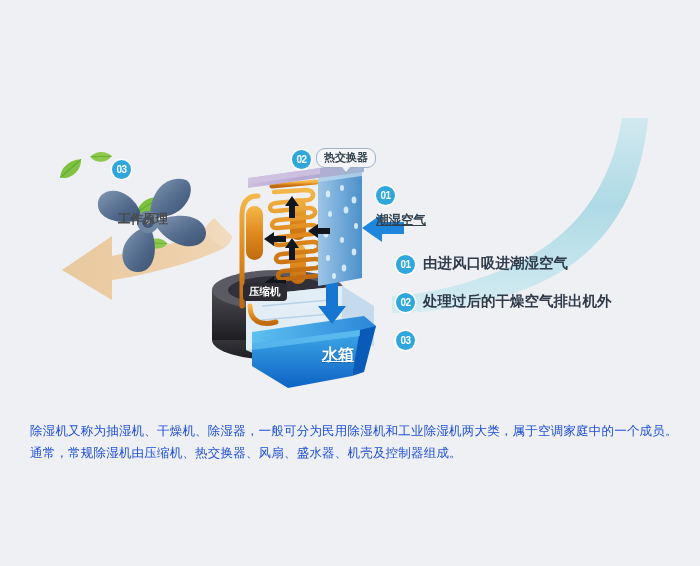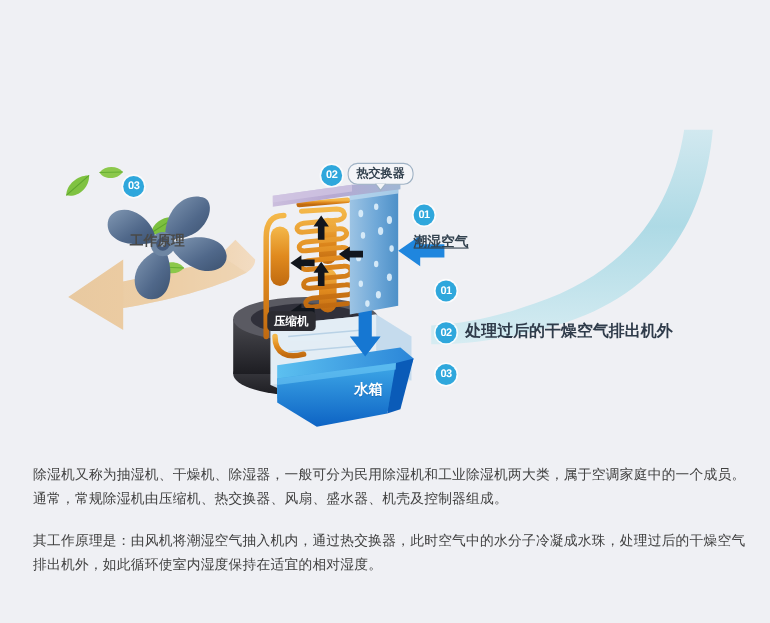--- a/index.html
+++ b/index.html
@@ -104,25 +104,26 @@
     border-radius: 4px;
     padding: 2px 6px;
     font-size: 10.5px;
     color: #ffffff;
     white-space: nowrap;
     font-weight: bold;
   }
 
   .tank-label {
     position: absolute;
-    font-size: 13px;
+    font-size: 16px;
     color: #ffffff;
     font-weight: bold;
     white-space: nowrap;
     text-shadow: 0 1px 1px rgba(0,60,120,.35);
+    text-decoration: underline;
   }
 
   .flow-label {
     position: absolute;
     font-size: 12.5px;
     font-weight: bold;
     white-space: nowrap;
   }
   .flow-label.dry { color: #4a4a48; }
   .flow-label.humid { color: #33424f; }
@@ -167,21 +168,21 @@
   
   .body-copy {
     position: absolute;
     left: 30px;
     top: 420px;
     width: 650px;
   }
   .para {
     font-size: 12.5px;
     line-height: 22px;
-    color: #404040;
+    color: #1d4ed8;
     margin: 0 0 16px 0;
     letter-spacing: 0.2px;
   }
   .para:last-child { margin-bottom: 0; }
 </style>
 </head>
 <body>
 
 <div id="page">
 
@@ -383,31 +384,31 @@
   <div class="flow-label dry" style="left:118px; top:211px;">工作原理</div>
 
   <div class="tag-box" style="left:243px; top:283px;">压缩机</div>
 
   <div class="tank-label" style="left:322px; top:345px;">水箱</div>
 
   <div class="legend">
 
     <div class="legend-row">
       <div class="legend-badge">01</div>
+      <div class="legend-text">由进风口吸进潮湿空气</div>
     </div>
 
     <div class="legend-row">
       <div class="legend-badge">02</div>
       <div class="legend-text">处理过后的干燥空气排出机外</div>
     </div>
 
     <div class="legend-row">
       <div class="legend-badge">03</div>
     </div>
 
   </div>
 
   <div class="body-copy">
     <p class="para">除湿机又称为抽湿机、干燥机、除湿器，一般可分为民用除湿机和工业除湿机两大类，属于空调家庭中的一个成员。通常，常规除湿机由压缩机、热交换器、风扇、盛水器、机壳及控制器组成。</p>
-    <p class="para">其工作原理是：由风机将潮湿空气抽入机内，通过热交换器，此时空气中的水分子冷凝成水珠，处理过后的干燥空气排出机外，如此循环使室内湿度保持在适宜的相对湿度。</p>
   </div>
 
 </div>
 
 </body></html>

